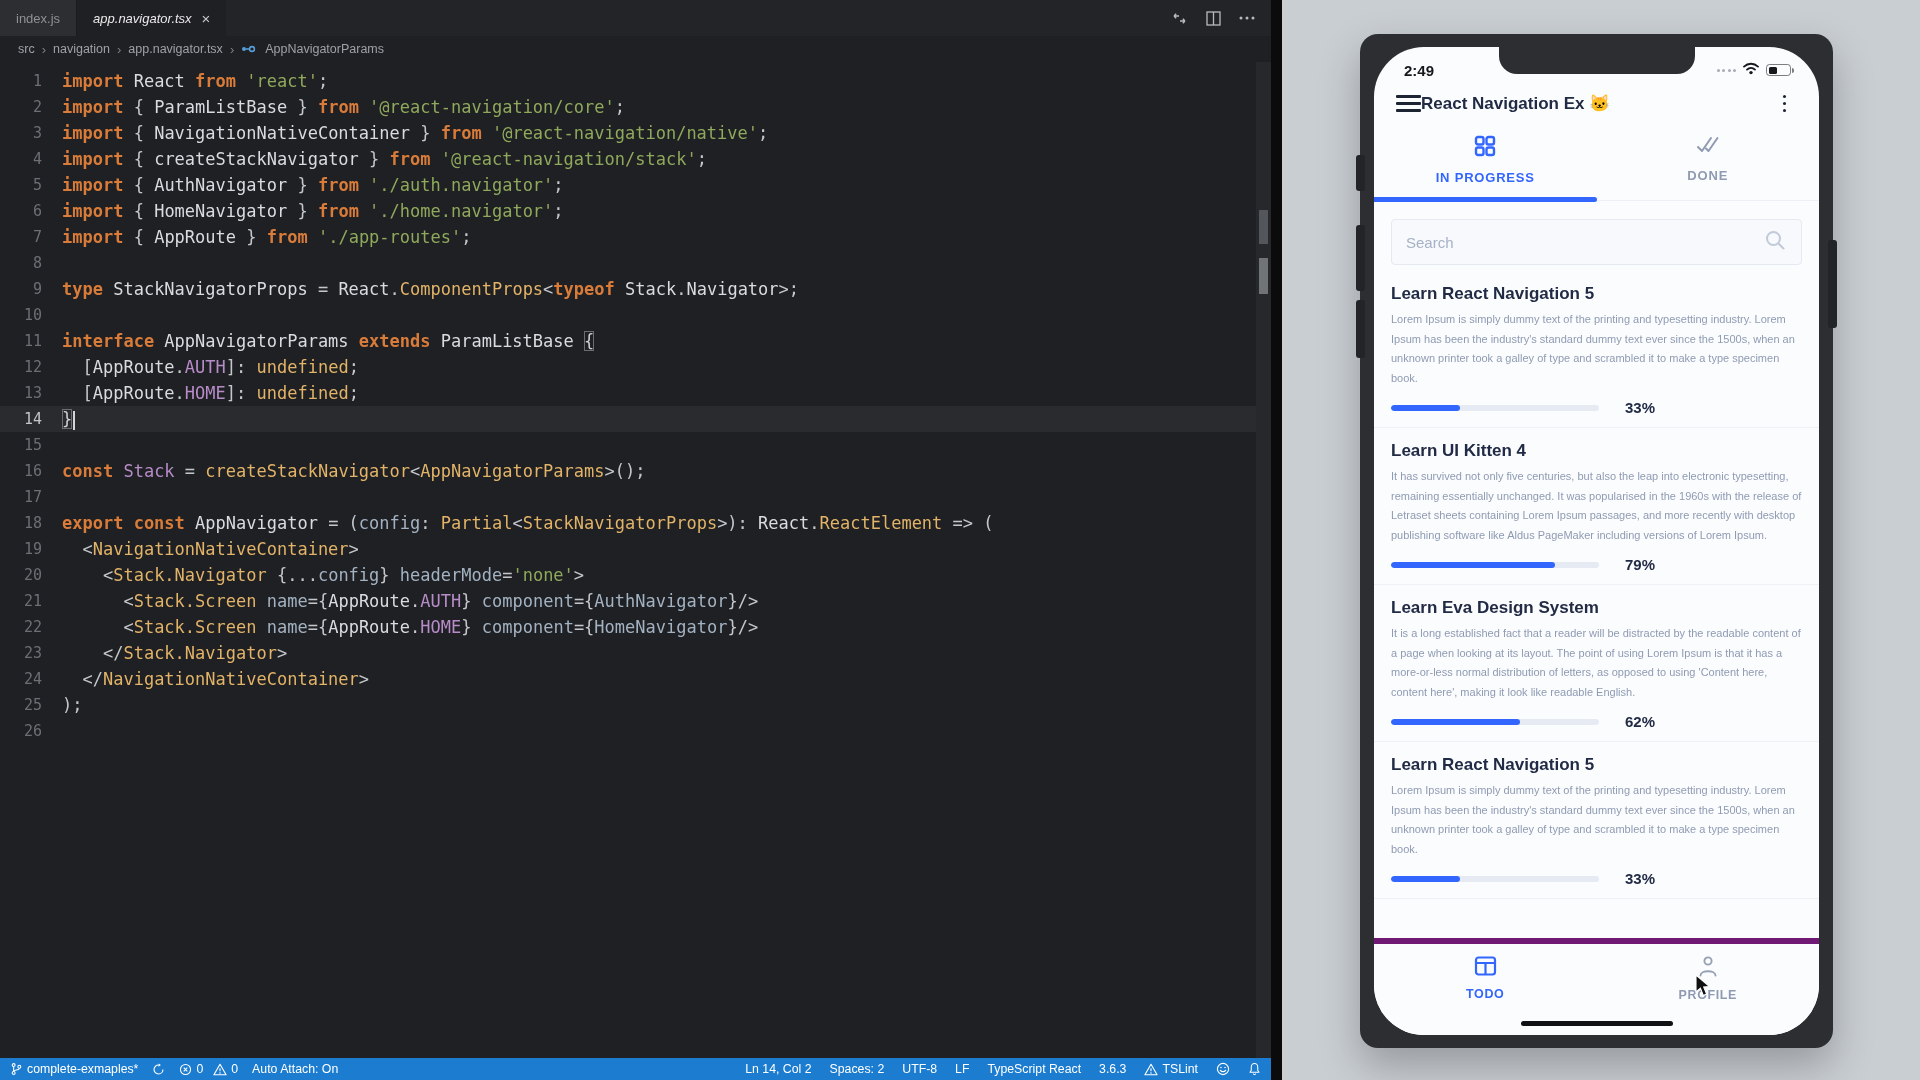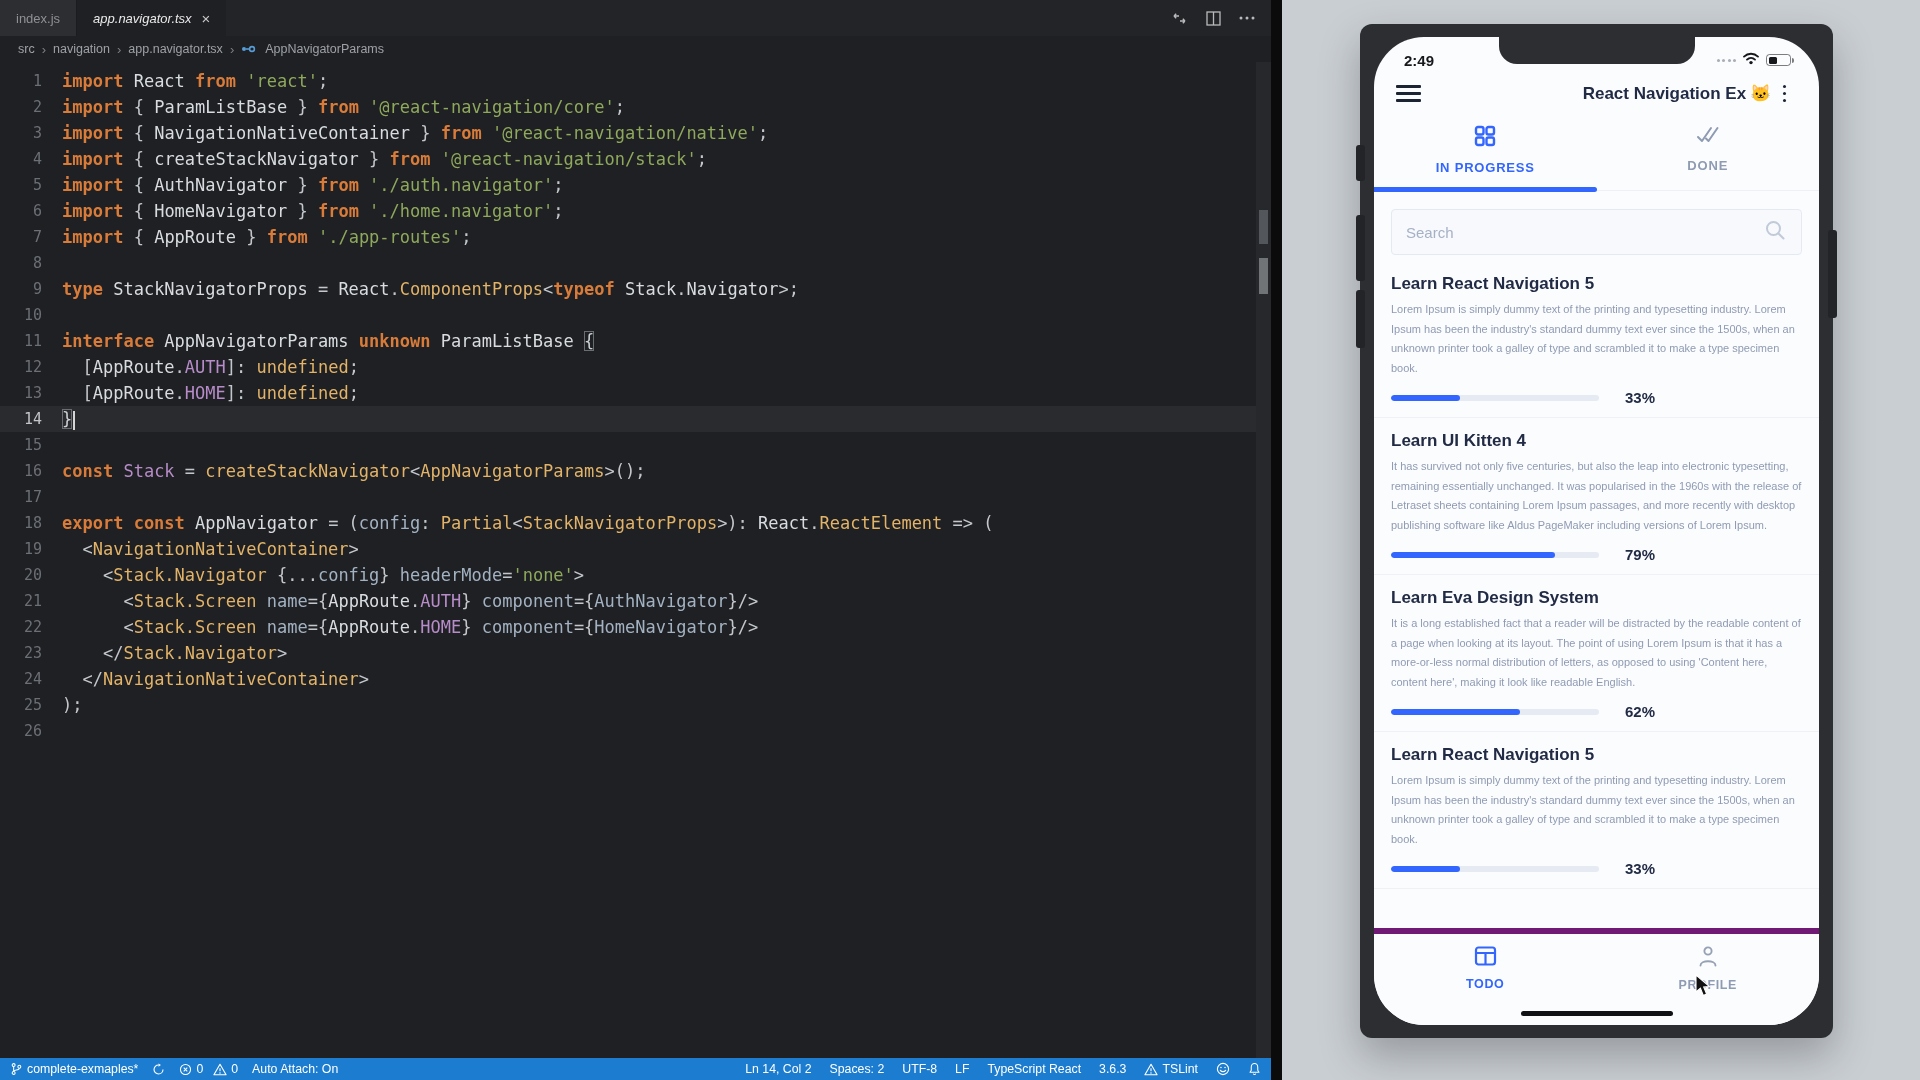--- a/index.html
+++ b/index.html
@@ -42,22 +42,22 @@
   .scroll-mark  { position:absolute; right:3px; top:196px; width:9px; height:36px; background:#8a8d92; opacity:.75; }
 
   .status-bar { height:22px; background:#1b7cd0; color:#fff; display:flex; align-items:center;
                 font-size:12.3px; padding:0 10px; flex:0 0 auto; }
   .sb-left { display:flex; align-items:center; gap:14px; }
   .sb-item { display:flex; align-items:center; gap:4px; }
   .sb-right { margin-left:auto; display:flex; align-items:center; gap:18px; }
   .status-bar svg { display:block; }
 
   
-  .phone-frame { position:absolute; left:1360px; top:24px; width:473px; height:1014px;
-                 background:#2c2e32; border-radius:12px; box-shadow:0 18px 40px rgba(0,0,0,.25); }
+  .phone-frame { position:absolute; left:1360px; top:34px; width:473px; height:1014px;
+                 background:#2c2e32; border-radius:18px; box-shadow:0 18px 40px rgba(0,0,0,.25); }
   .side-btn { position:absolute; width:9px; background:#222428; border-radius:3px; }
   .btn-mute { left:-4px; top:121px; height:36px; }
   .btn-volup { left:-4px; top:191px; height:66px; }
   .btn-voldn { left:-4px; top:266px; height:58px; }
   .btn-power { right:-4px; top:206px; height:88px; }
   .screen { position:absolute; left:14px; top:13px; right:14px; bottom:13px; background:#fbfcfe;
             border-radius:50px; overflow:hidden; }
   .notch { position:absolute; left:50%; top:0; transform:translateX(-50%); width:196px; height:27px;
            background:#2c2e32; border-radius:0 0 18px 18px; }
   .p-status { display:flex; align-items:center; justify-content:space-between; padding:10px 28px 0 30px; height:36px; }
@@ -65,21 +65,21 @@
   .p-sticons { display:flex; align-items:center; gap:6px; }
   .cell-dots { display:flex; gap:2.5px; align-items:flex-end; }
   .cell-dots i { width:3px; height:3px; border-radius:50%; background:#a9aeb6; }
   .battery { position:relative; width:25px; height:12px; border:1px solid rgba(20,20,25,.55); border-radius:3.5px; }
   .battery i { position:absolute; left:1.5px; top:1.5px; bottom:1.5px; width:8px; background:#17181c; border-radius:1.5px; }
   .battery:after { content:""; position:absolute; right:-3.5px; top:3px; width:2px; height:5px; background:rgba(20,20,25,.55); border-radius:0 2px 2px 0; }
 
   .p-header { display:flex; align-items:center; padding:10px 22px 8px 22px; }
   .hamburger { width:25px; display:flex; flex-direction:column; gap:4.5px; }
   .hamburger i { height:2.6px; background:#1c2333; border-radius:1px; }
-  .p-title { flex:1; text-align:right; font-size:17px; font-weight:700; color:#222b45; }
+  .p-title { flex:1; text-align:left; font-size:17px; font-weight:700; color:#222b45; }
   .kebab { display:flex; flex-direction:column; gap:3.5px; align-items:center; width:25px; }
   .kebab i { width:3.6px; height:3.6px; border-radius:50%; background:#1c2333; }
 
   .p-tabs { position:relative; display:flex; border-bottom:1px solid #edf1f7; padding-top:12px; }
   .p-tab { flex:1; display:flex; flex-direction:column; align-items:center; gap:9px; padding-bottom:15px;
            font-size:13px; font-weight:700; letter-spacing:.8px; color:#8f9bb3; }
   .p-tab.active { color:#3366ff; }
   .p-tab-ind { position:absolute; left:0; bottom:-2px; width:50%; height:5px; background:#3366ff; border-radius:0 3px 3px 0; }
 
   .p-search { margin:18px 17px 6px 17px; height:46px; background:#f7f9fc; border:1px solid #e4e9f2;
@@ -163,21 +163,21 @@
         <div class="line"><span class="ln">1</span><pre class="codetext"><span class="tk-kw">import </span><span class="tk-id">React </span><span class="tk-kw">from </span><span class="tk-str">'react'</span><span class="tk-pn">;</span></pre></div>
         <div class="line"><span class="ln">2</span><pre class="codetext"><span class="tk-kw">import </span><span class="tk-pn">{ </span><span class="tk-id">ParamListBase</span><span class="tk-pn"> } </span><span class="tk-kw">from </span><span class="tk-str">'@react-navigation/core'</span><span class="tk-pn">;</span></pre></div>
         <div class="line"><span class="ln">3</span><pre class="codetext"><span class="tk-kw">import </span><span class="tk-pn">{ </span><span class="tk-id">NavigationNativeContainer</span><span class="tk-pn"> } </span><span class="tk-kw">from </span><span class="tk-str">'@react-navigation/native'</span><span class="tk-pn">;</span></pre></div>
         <div class="line"><span class="ln">4</span><pre class="codetext"><span class="tk-kw">import </span><span class="tk-pn">{ </span><span class="tk-id">createStackNavigator</span><span class="tk-pn"> } </span><span class="tk-kw">from </span><span class="tk-str">'@react-navigation/stack'</span><span class="tk-pn">;</span></pre></div>
         <div class="line"><span class="ln">5</span><pre class="codetext"><span class="tk-kw">import </span><span class="tk-pn">{ </span><span class="tk-id">AuthNavigator</span><span class="tk-pn"> } </span><span class="tk-kw">from </span><span class="tk-str">'./auth.navigator'</span><span class="tk-pn">;</span></pre></div>
         <div class="line"><span class="ln">6</span><pre class="codetext"><span class="tk-kw">import </span><span class="tk-pn">{ </span><span class="tk-id">HomeNavigator</span><span class="tk-pn"> } </span><span class="tk-kw">from </span><span class="tk-str">'./home.navigator'</span><span class="tk-pn">;</span></pre></div>
         <div class="line"><span class="ln">7</span><pre class="codetext"><span class="tk-kw">import </span><span class="tk-pn">{ </span><span class="tk-id">AppRoute</span><span class="tk-pn"> } </span><span class="tk-kw">from </span><span class="tk-str">'./app-routes'</span><span class="tk-pn">;</span></pre></div>
         <div class="line"><span class="ln">8</span><pre class="codetext"></pre></div>
         <div class="line"><span class="ln">9</span><pre class="codetext"><span class="tk-kw">type </span><span class="tk-id">StackNavigatorProps</span><span class="tk-pn"> = </span><span class="tk-id">React</span><span class="tk-pn">.</span><span class="tk-ty">ComponentProps</span><span class="tk-pn">&lt;</span><span class="tk-kw">typeof </span><span class="tk-id">Stack</span><span class="tk-pn">.</span><span class="tk-id">Navigator</span><span class="tk-pn">&gt;;</span></pre></div>
         <div class="line"><span class="ln">10</span><pre class="codetext"></pre></div>
-        <div class="line"><span class="ln">11</span><pre class="codetext"><span class="tk-kw">interface </span><span class="tk-id">AppNavigatorParams </span><span class="tk-kw">unknown </span><span class="tk-id">ParamListBase </span><span class="tk-bx">{</span></pre></div>
+        <div class="line"><span class="ln">11</span><pre class="codetext"><span class="tk-kw">interface </span><span class="tk-id">AppNavigatorParams </span><span class="tk-kw">extends </span><span class="tk-id">ParamListBase </span><span class="tk-bx">{</span></pre></div>
         <div class="line"><span class="ln">12</span><pre class="codetext"><span class="tk-pn">  [</span><span class="tk-id">AppRoute</span><span class="tk-pn">.</span><span class="tk-en">AUTH</span><span class="tk-pn">]: </span><span class="tk-ty">undefined</span><span class="tk-pn">;</span></pre></div>
         <div class="line"><span class="ln">13</span><pre class="codetext"><span class="tk-pn">  [</span><span class="tk-id">AppRoute</span><span class="tk-pn">.</span><span class="tk-en">HOME</span><span class="tk-pn">]: </span><span class="tk-ty">undefined</span><span class="tk-pn">;</span></pre></div>
         <div class="line active"><span class="ln">14</span><pre class="codetext"><span class="tk-bx">}</span><span class="caret"></span></pre></div>
         <div class="line"><span class="ln">15</span><pre class="codetext"></pre></div>
         <div class="line"><span class="ln">16</span><pre class="codetext"><span class="tk-kw">const </span><span class="tk-en">Stack</span><span class="tk-pn"> = </span><span class="tk-ty">createStackNavigator</span><span class="tk-pn">&lt;</span><span class="tk-ty">AppNavigatorParams</span><span class="tk-pn">&gt;();</span></pre></div>
         <div class="line"><span class="ln">17</span><pre class="codetext"></pre></div>
         <div class="line"><span class="ln">18</span><pre class="codetext"><span class="tk-kw">export const </span><span class="tk-id">AppNavigator</span><span class="tk-pn"> = (</span><span class="tk-at">config</span><span class="tk-pn">: </span><span class="tk-ty">Partial</span><span class="tk-pn">&lt;</span><span class="tk-ty">StackNavigatorProps</span><span class="tk-pn">&gt;): </span><span class="tk-id">React</span><span class="tk-pn">.</span><span class="tk-ty">ReactElement</span><span class="tk-pn"> =&gt; (</span></pre></div>
         <div class="line"><span class="ln">19</span><pre class="codetext"><span class="tk-pn">  &lt;</span><span class="tk-ty">NavigationNativeContainer</span><span class="tk-pn">&gt;</span></pre></div>
         <div class="line"><span class="ln">20</span><pre class="codetext"><span class="tk-pn">    &lt;</span><span class="tk-ty">Stack.Navigator</span><span class="tk-pn"> {...</span><span class="tk-at">config</span><span class="tk-pn">} </span><span class="tk-at">headerMode</span><span class="tk-pn">=</span><span class="tk-str">'none'</span><span class="tk-pn">&gt;</span></pre></div>
         <div class="line"><span class="ln">21</span><pre class="codetext"><span class="tk-pn">      &lt;</span><span class="tk-ty">Stack.Screen</span><span class="tk-pn"> </span><span class="tk-at">name</span><span class="tk-pn">={</span><span class="tk-id">AppRoute</span><span class="tk-pn">.</span><span class="tk-en">AUTH</span><span class="tk-pn">} </span><span class="tk-at">component</span><span class="tk-pn">={</span><span class="tk-at">AuthNavigator</span><span class="tk-pn">}/&gt;</span></pre></div>

